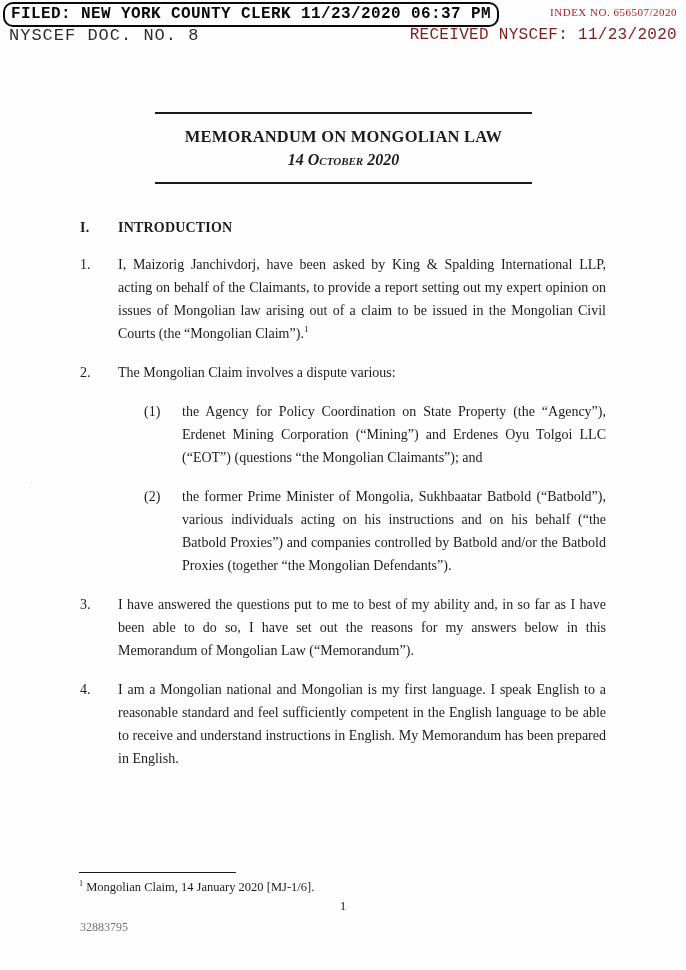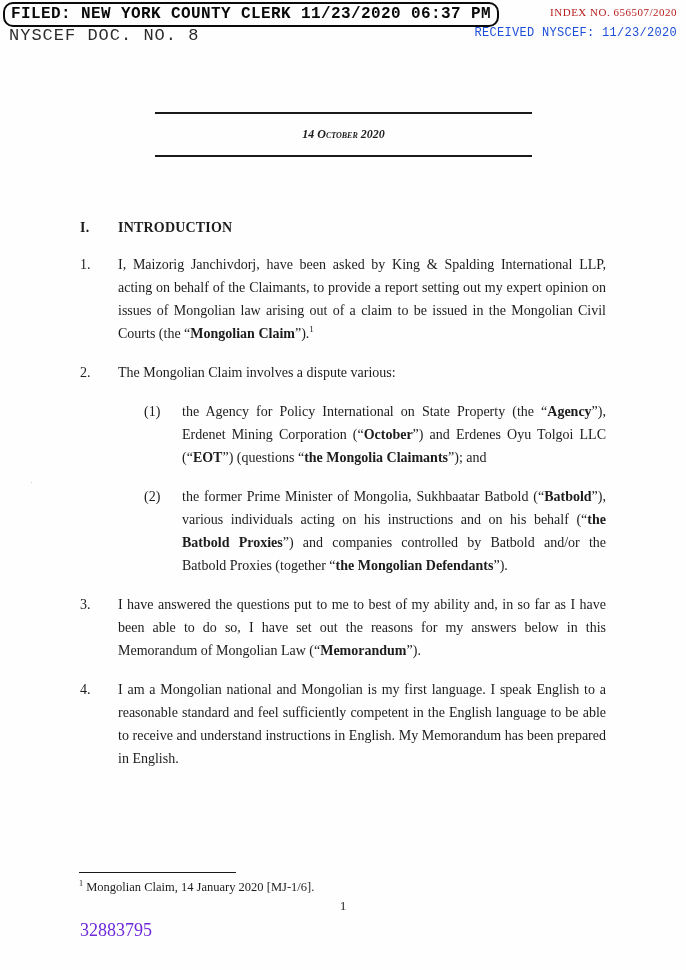--- a/index.html
+++ b/index.html
@@ -28,87 +28,88 @@
     font-size: 17px; letter-spacing: 1px; color: #2b2b2b;
   }
   .index-no {
     position: absolute; top: 6px; right: 9px;
     font-family: Liberation Serif, serif;
     font-size: 11px; letter-spacing: 0.5px; color: #b91c1c;
   }
   .received {
     position: absolute; top: 26px; right: 9px;
     font-family: "Liberation Mono", monospace;
-    font-size: 12px; letter-spacing: 0.3px; color: #1d4ed8;
+    font-size: 16px; letter-spacing: 0.3px; color: #7f1d1d;
   }
 
   
   .title-block { position: absolute; top: 112px; left: 155px; width: 377px; text-align: center; }
   .rule { border: 0; border-top: 2px solid #1a1a1a; height: 0; }
   .rule-top { margin-bottom: 13px; }
   .rule-bottom { margin-top: 13px; }
   .doc-title { font-weight: bold; font-size: 16.5px; letter-spacing: 0.2px; margin-bottom: 4px; }
   .byline { font-weight: bold; font-style: italic; font-variant: small-caps; font-size: 13.5px; margin-bottom: 2px; }
-  .doc-date { font-weight: bold; font-style: italic; font-variant: small-caps; font-size: 12px; }
+  .doc-date { font-weight: bold; font-style: italic; font-variant: small-caps; font-size: 16px; }
 
   
   .body { position: absolute; top: 216px; left: 80px; width: 526px; font-size: 14px; line-height: 23px; }
   .heading { display: flex; font-weight: bold; margin-bottom: 14px; letter-spacing: 0.2px; }
   .heading .num { flex: 0 0 38px; }
   .heading .htext { text-underline-offset: 3px; }
   .para { display: flex; margin-bottom: 16px; }
   .para .num { flex: 0 0 38px; }
   .para.l2 { margin-left: 64px; margin-top: 3px; }
   .para .ptext { flex: 1 1 auto; text-align: justify; }
-  .ptext .b { font-weight: bold; }
+  .ptext .b { font-weight: normal; }
   sup { font-size: 0.65em; line-height: 0; vertical-align: super; }
 
   
   .fn-sep { position: absolute; top: 872px; left: 79px; width: 157px; border-top: 1.5px solid #1a1a1a; }
   .footnote { position: absolute; top: 879px; left: 79px; width: 520px; font-size: 12.5px; line-height: 17px; }
   .footnote .b { font-weight: normal; }
   .page-num { position: absolute; top: 898px; left: 0; width: 100%; text-align: center; font-size: 13.5px; color: #333; }
-  .doc-id { position: absolute; top: 920px; left: 80px; font-size: 18px; color: #6d28d9; }
+  .doc-id { position: absolute; top: 920px; left: 80px; font-size: 12px; color: #737373; }
 
   
   .scan-mark { position: absolute; top: 477px; left: 30px; font-size: 9px; color: #b9b9b9; }
 </style>
 </head>
 <body>
 
 <div class="page">
 
   <div class="stamp">FILED: NEW YORK COUNTY CLERK 11/23/2020 06:37 PM</div>
   <div class="doc-no">NYSCEF DOC. NO. 8</div>
   <div class="index-no">INDEX NO. 656507/2020</div>
   <div class="received">RECEIVED NYSCEF: 11/23/2020</div>
 
   <div class="title-block">
     <div class="rule rule-top"></div>
+    <div class="doc-title">MEMORANDUM ON MONGOLIAN LAW</div>
     <div class="doc-date">14 October 2020</div>
     <div class="rule rule-bottom"></div>
   </div>
 
   <div class="body">
     <div class="heading">
       <span class="num">I.</span>
       <span class="htext">INTRODUCTION</span>
     </div>
     <div id="paras">
         <div class="para">
           <span class="num">1.</span>
           <div class="ptext"><span>I, Maizorig Janchivdorj, have been asked by King &amp; Spalding International LLP, acting on behalf of the Claimants, to provide a report setting out my expert opinion on issues of Mongolian law arising out of a claim to be issued in the Mongolian Civil Courts (the “</span><span class="b">Mongolian Claim</span><span>”).</span><sup>1</sup></div>
         </div>
         <div class="para">
           <span class="num">2.</span>
           <div class="ptext"><span>The Mongolian Claim involves a dispute various:</span></div>
         </div>
         <div class="para l2">
           <span class="num">(1)</span>
-          <div class="ptext"><span>the Agency for Policy International on State Property (the “</span><span class="b">Agency</span><span>”), Erdenet Mining Corporation (“</span><span class="b">October</span><span>”) and Erdenes Oyu Tolgoi LLC (“</span><span class="b">EOT</span><span>”) (questions “</span><span class="b">the Mongolia Claimants</span><span>”); and</span></div>
+          <div class="ptext"><span>the Agency for Policy Coordination on State Property (the “</span><span class="b">Agency</span><span>”), Erdenet Mining Corporation (“</span><span class="b">Mining</span><span>”) and Erdenes Oyu Tolgoi LLC (“</span><span class="b">EOT</span><span>”) (questions “</span><span class="b">the Mongolian Claimants</span><span>”); and</span></div>
         </div>
         <div class="para l2">
           <span class="num">(2)</span>
           <div class="ptext"><span>the former Prime Minister of Mongolia, Sukhbaatar Batbold (“</span><span class="b">Batbold</span><span>”), various individuals acting on his instructions and on his behalf (“</span><span class="b">the Batbold Proxies</span><span>”) and companies controlled by Batbold and/or the Batbold Proxies (together “</span><span class="b">the Mongolian Defendants</span><span>”).</span></div>
         </div>
         <div class="para">
           <span class="num">3.</span>
           <div class="ptext"><span>I have answered the questions put to me to best of my ability and, in so far as I have been able to do so, I have set out the reasons for my answers below in this Memorandum of Mongolian Law (“</span><span class="b">Memorandum</span><span>”).</span></div>
         </div>
         <div class="para">

